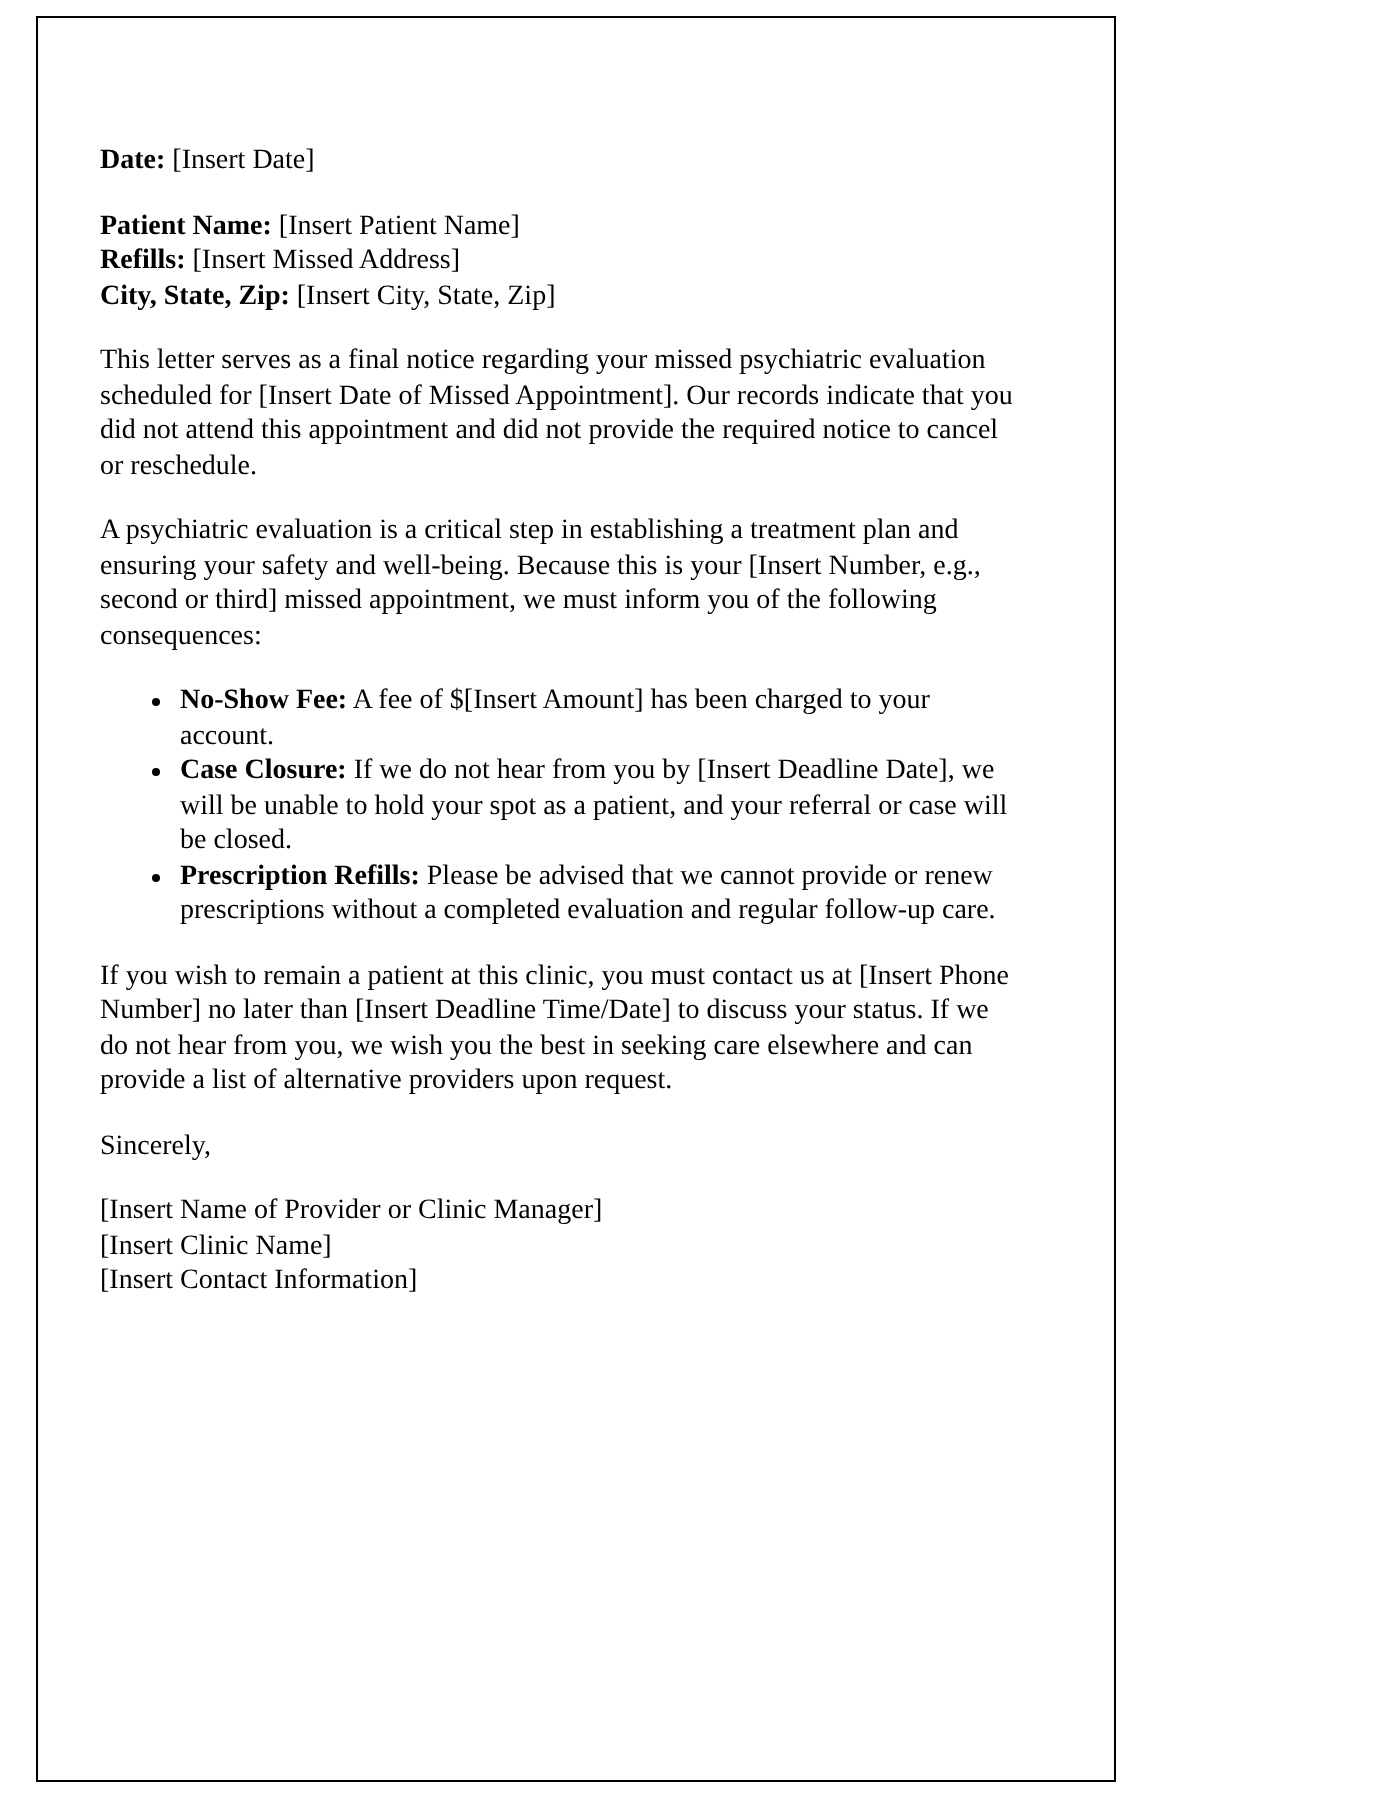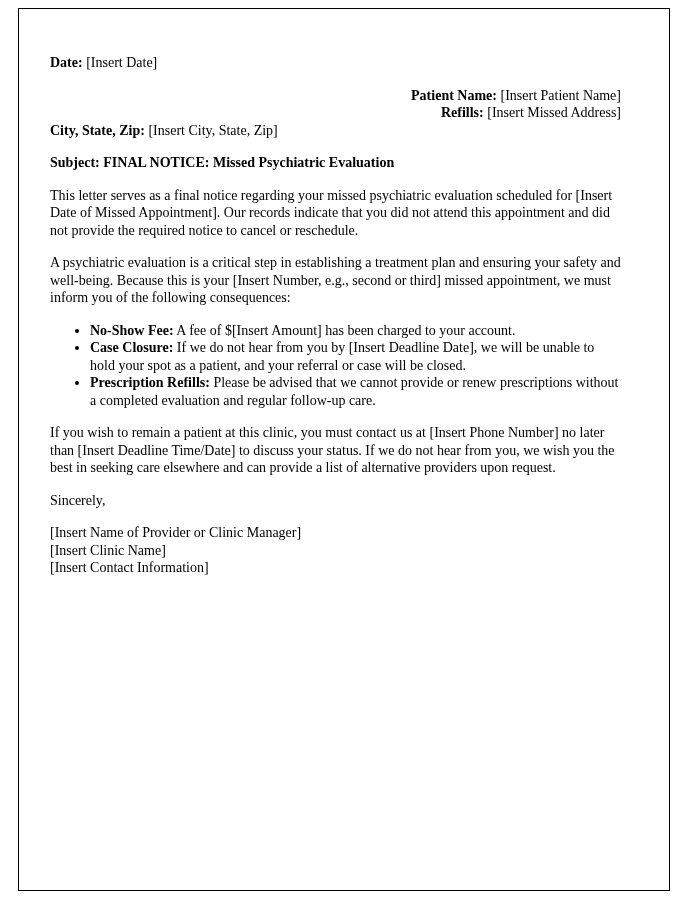--- a/index.html
+++ b/index.html
@@ -7,36 +7,35 @@
     padding: 0;
     background: #ffffff;
     width: 700px;
     height: 900px;
     font-family: "Liberation Serif", "DejaVu Serif", serif;
   }
   .page {
     position: absolute;
     left: 18px;
     top: 8px;
-    width: 652px;
+    width: 540px;
     height: 883px;
     border: 1px solid #000000;
     box-sizing: border-box;
-    padding: 45px 48px 0 31px;
+    padding: 63px 48px 0 31px;
     background: #ffffff;
     color: #000000;
   }
   .page p, .page ul {
     margin: 0 0 15px 0;
     font-size: 14px;
     line-height: 17.5px;
   }
   .tight {
     margin-bottom: 0 !important;
-    text-align: right;
   }
   .block-gap {
     margin-bottom: 15px !important;
   }
   .b {
     font-weight: bold;
   }
   ul.consequences {
     padding-left: 40px;
     list-style-type: disc;
@@ -53,21 +52,20 @@
 <body>
 
 <div class="page">
 
   <p><span class="b">Date:</span> <span>[Insert Date]</span></p>
 
   <p class="tight"><span class="b">Patient Name:</span> <span>[Insert Patient Name]</span></p>
   <p class="tight"><span class="b">Refills:</span> <span>[Insert Missed Address]</span></p>
   <p class="block-gap"><span class="b">City, State, Zip:</span> <span>[Insert City, State, Zip]</span></p>
 
-  <p class="b">Subject: FINAL NOTICE: Missed Psychiatric Evaluation</p>
 
 
   <p>This letter serves as a final notice regarding your missed psychiatric evaluation scheduled for [Insert Date of Missed Appointment]. Our records indicate that you did not attend this appointment and did not provide the required notice to cancel or reschedule.</p>
 
   <p>A psychiatric evaluation is a critical step in establishing a treatment plan and ensuring your safety and well-being. Because this is your [Insert Number, e.g., second or third] missed appointment, we must inform you of the following consequences:</p>
 
   <ul class="consequences">
     <li><span class="b">No-Show Fee:</span> <span>A fee of $[Insert Amount] has been charged to your account.</span></li>
     <li><span class="b">Case Closure:</span> <span>If we do not hear from you by [Insert Deadline Date], we will be unable to hold your spot as a patient, and your referral or case will be closed.</span></li>
     <li><span class="b">Prescription Refills:</span> <span>Please be advised that we cannot provide or renew prescriptions without a completed evaluation and regular follow-up care.</span></li>

